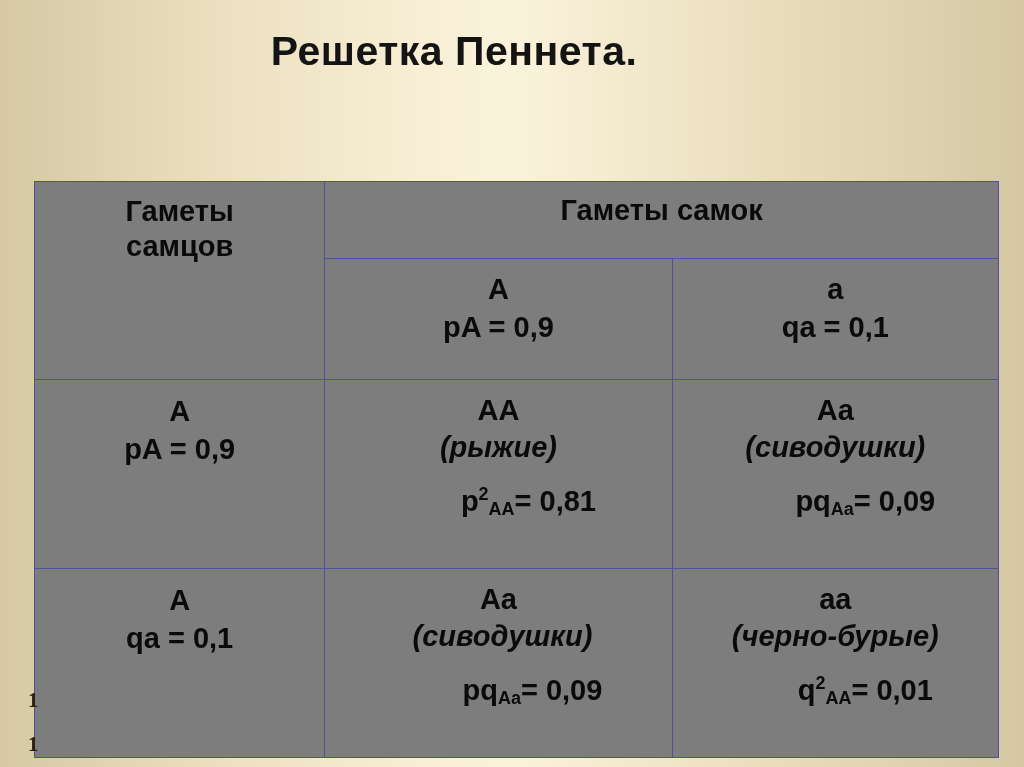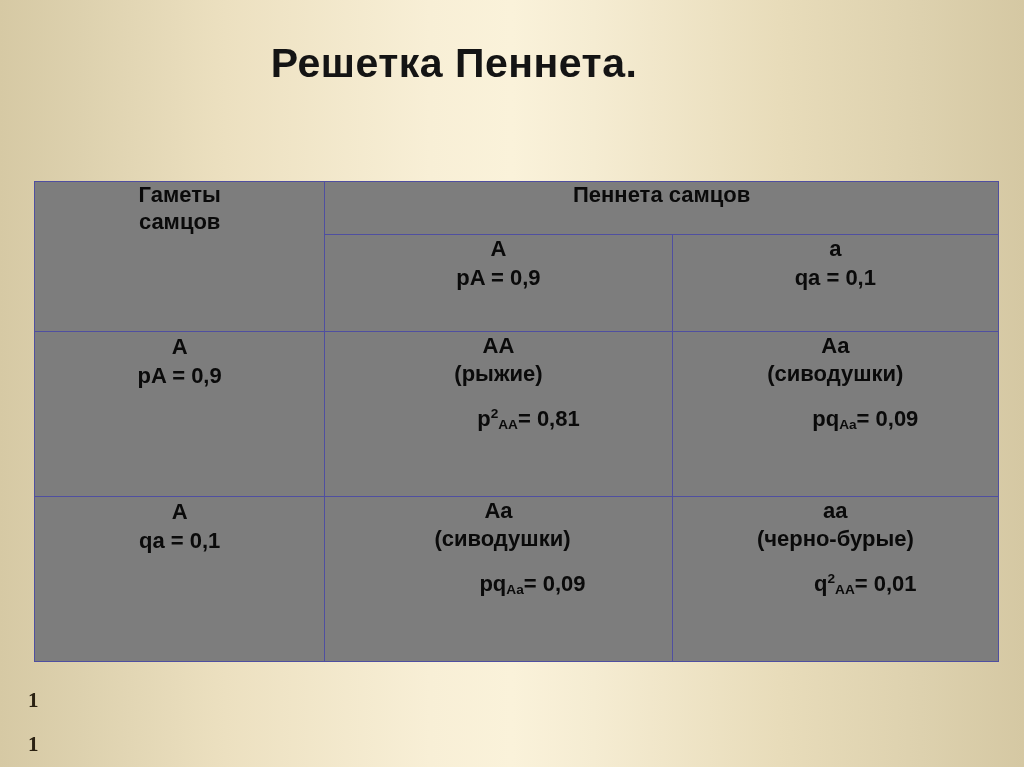--- a/index.html
+++ b/index.html
@@ -20,21 +20,21 @@
         #f5ecd2 58%,
         #e8dcba 76%,
         #ddd1ae 90%,
         #d5c8a3 100%);
     position: relative;
   }
 
   
   .slide-title {
     position: absolute;
-    top: 40px;
+    top: 28px;
     left: 0;
     width: 908px;
     text-align: center;
     font-size: 41px;
     font-weight: bold;
     color: #141414;
     letter-spacing: 0.5px;
     white-space: nowrap;
   }
 
@@ -45,23 +45,23 @@
     top: 181px;
     width: 965px;
     border-collapse: collapse;
     table-layout: fixed;
     background: #7d7d7d;
   }
   .punnett-table td {
     border: 1px solid #4f4fa0;
     background: #7d7d7d;
     color: #0a0a0a;
-    font-size: 22px;
+    font-size: 29px;
     font-weight: bold;
-    padding: 0;
+    padding: 12px;
     vertical-align: top;
   }
   .col-head { width: 290px; }
   .col-mid  { width: 347px; }
   .col-last { width: 326px; }
 
   
   .corner-cell {
     text-align: center;
     vertical-align: middle;
@@ -102,21 +102,21 @@
   .row-2 td { height: 164px; }
 
   
   .geno-cell {
     text-align: center;
     vertical-align: top;
     line-height: 1.26;
     padding: 5px 0 0 9px;
   }
   .geno-cell .genotype { display: block; }
-  .geno-cell .phenotype { display: block; }
+  .geno-cell .phenotype { display: block; font-style: italic; }
   .geno-cell .formula {
     display: block;
     padding-left: 60px;
     white-space: nowrap;
     margin-top: 18px;
   }
   .geno-cell.indented .phenotype { padding-left: 8px; }
   .geno-cell.indented .formula   { padding-left: 68px; }
 
   sup {
@@ -153,21 +153,21 @@
     <col class="col-head">
     <col class="col-mid">
     <col class="col-last">
   </colgroup>
   <tbody>
     <tr>
       <td class="corner-cell" rowspan="2">
         <span>Гаметы</span><br>
         <span>самцов</span>
       </td>
-      <td class="span-head" colspan="2">Пеннета самцов</td>
+      <td class="span-head" colspan="2">Гаметы самок</td>
     </tr>
 
     <tr>
       <td class="sub-head">
         <span class="allele">A</span>
         <span class="freq">pA = 0,9</span>
       </td>
       <td class="sub-head">
         <span class="allele">a</span>
         <span class="freq">qa = 0,1</span>

